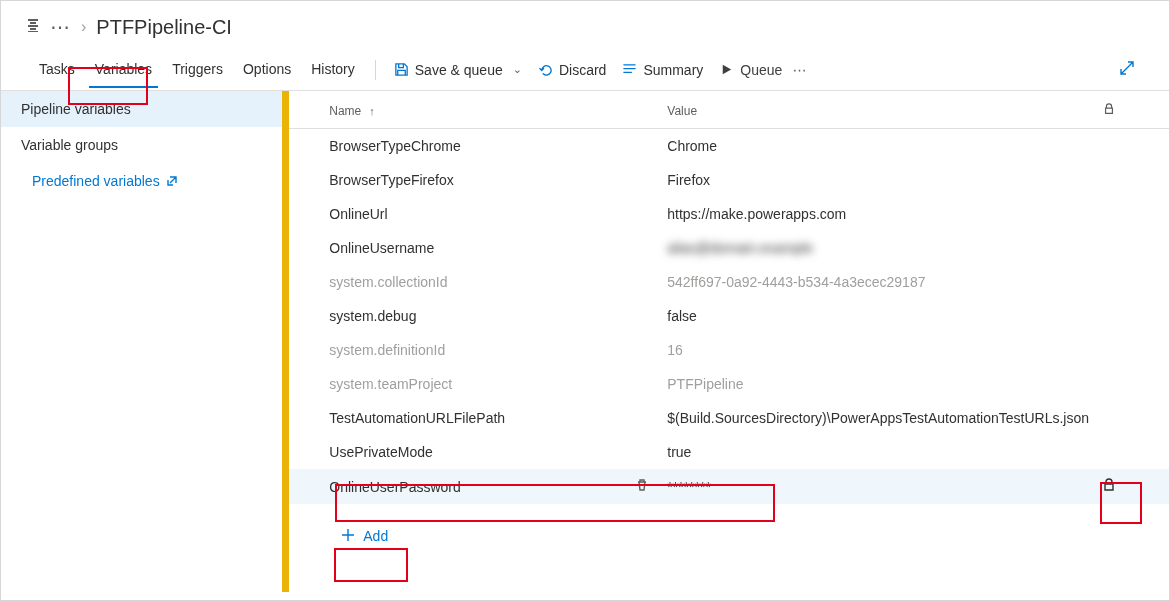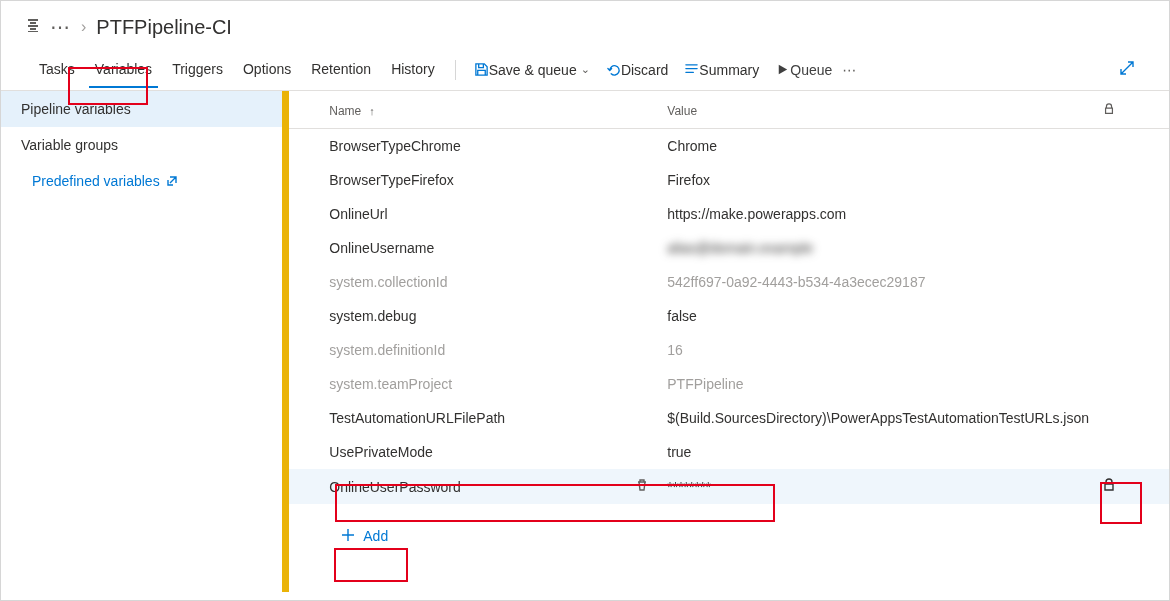--- a/index.html
+++ b/index.html
@@ -48,20 +48,21 @@
     left: 4px; right: 4px; bottom: 0;
     height: 2px;
     background: #0078d4;
   }
   .tab-divider {
     width: 1px; height: 20px; background: #d6d6d6; margin: 0 10px;
   }
   .action {
     display: inline-flex;
     align-items: center;
+    gap: 6px;
     padding: 6px 8px;
     cursor: pointer;
     color: #323130;
   }
   .action svg { width: 15px; height: 15px; }
   .action.disabled { color: #404040; cursor: default; text-align: center; }
   .expand-icon { margin-left: auto; padding-right: 6px; cursor: pointer; color: #0078d4; }
   .chevron { font-size: 11px; color: #605e5c; margin-left: 4px; }
   .red-box {
     border: 2px solid #e3001b;
@@ -152,21 +153,20 @@
   <span class="dots-btn">⋯</span>
   <span class="sep">›</span>
   <span class="title">PTFPipeline-CI</span>
 </div>
 
 <div class="tabs">
   <div class="tab">Tasks</div>
   <div class="tab active">Variables</div>
   <div class="tab">Triggers</div>
   <div class="tab">Options</div>
-  <div class="tab">Retention</div>
   <div class="tab">History</div>
   <div class="tab-divider"></div>
 
   <div class="action">
     <svg viewBox="0 0 16 16" style="color:#0078d4;">
         <path class="icon-stroke" d="M2 2h9l3 3v9H2z M5 2v4h5V2 M4 14v-5h8v5"></path>
       </svg>
     <span>Save &amp; queue</span>
     <span class="chevron">⌄</span>
   </div>

